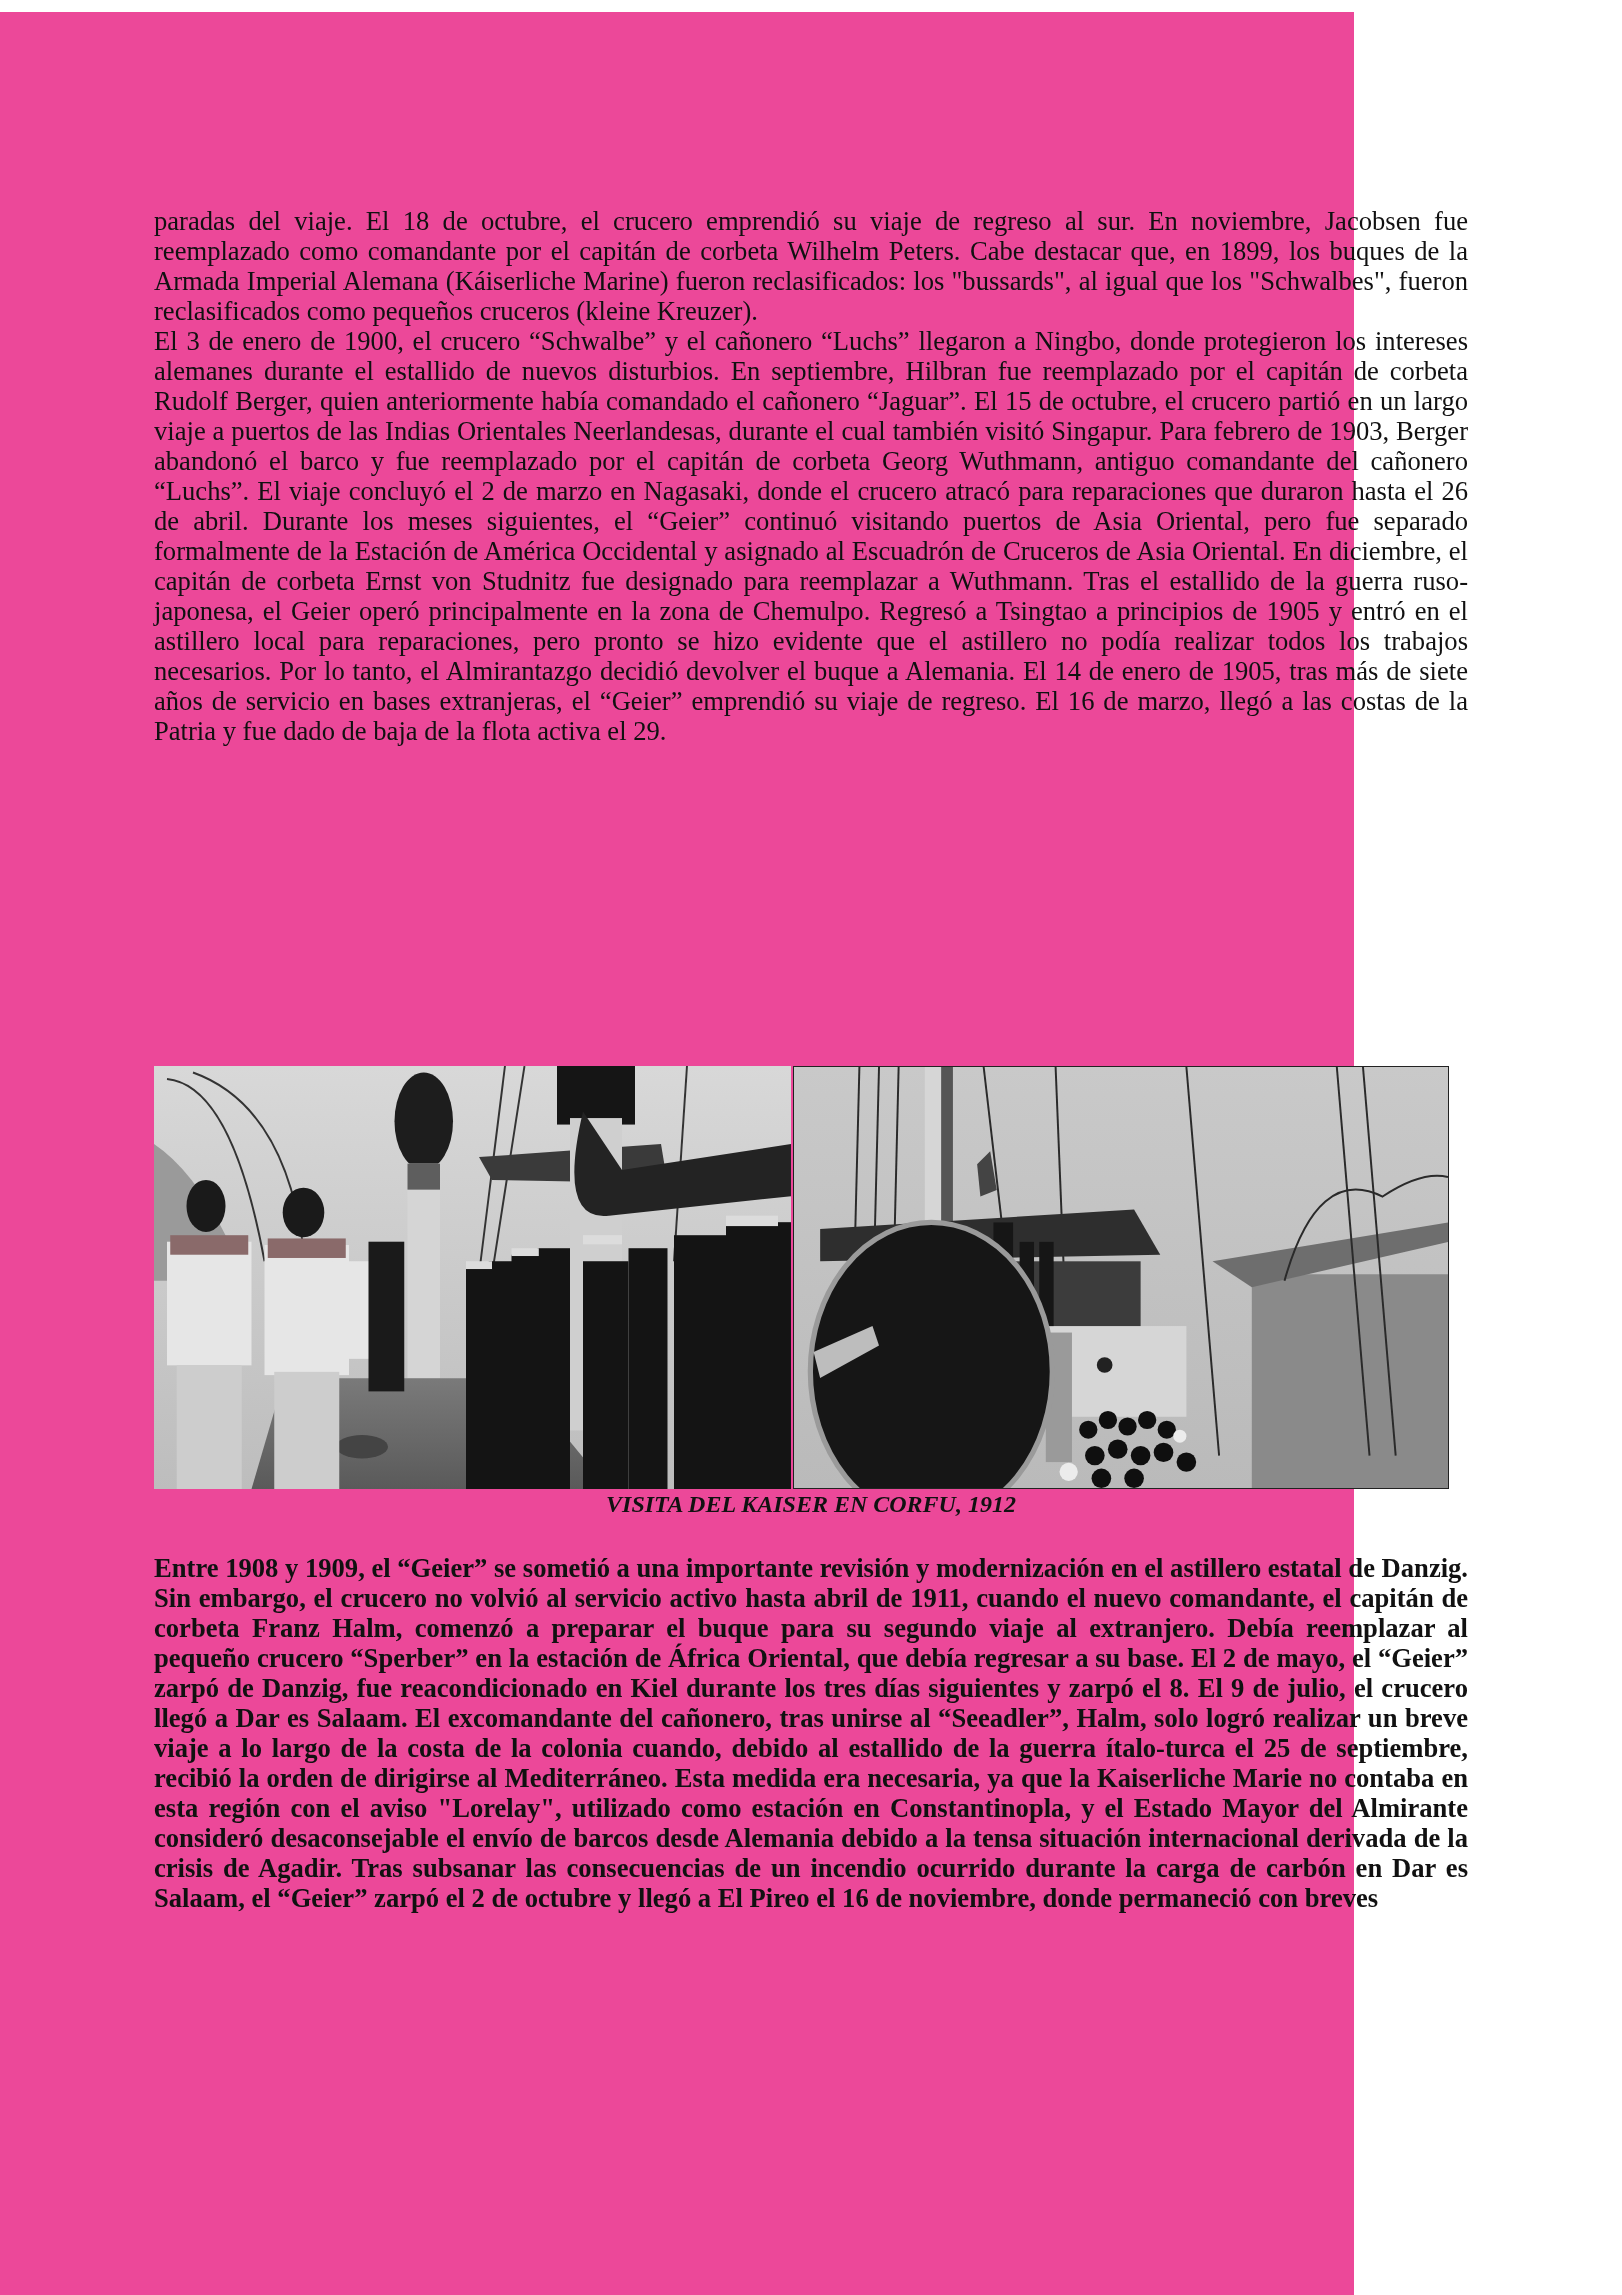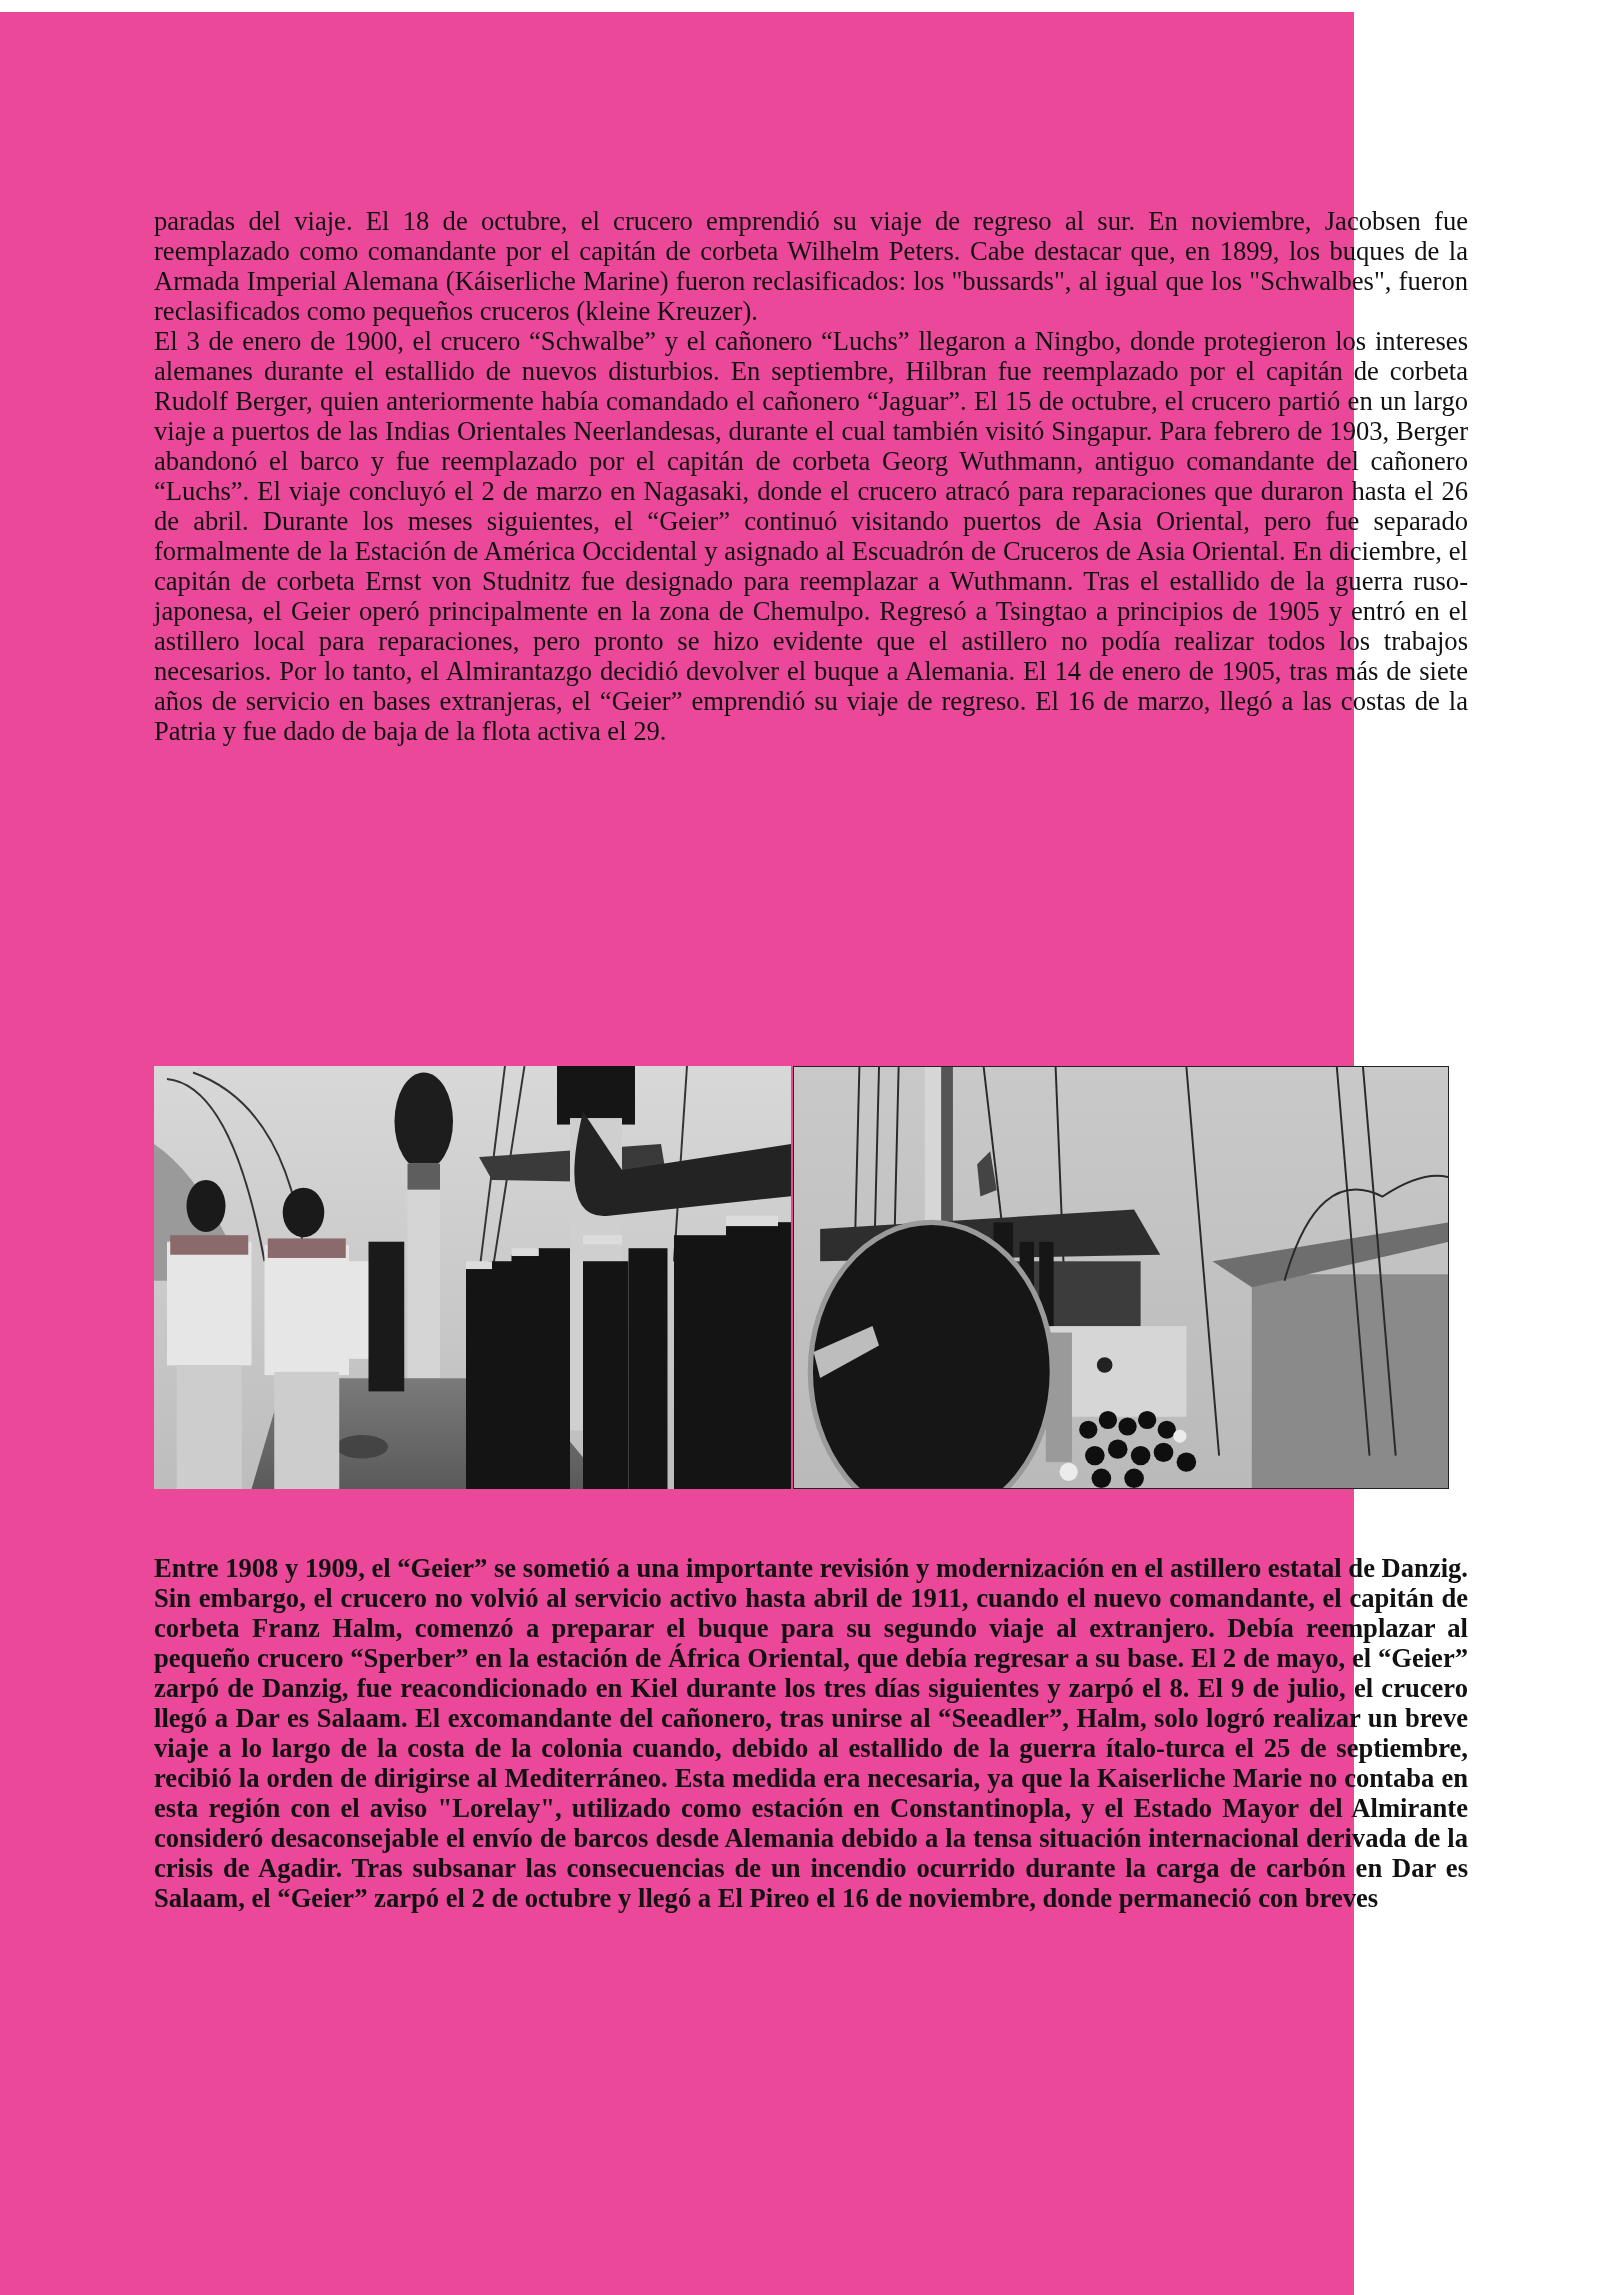--- a/index.html
+++ b/index.html
@@ -169,19 +169,20 @@
           <circle cx="470" cy="635" r="15"></circle>
           <circle cx="520" cy="635" r="15"></circle>
       </g>
       <g fill="#ececec">
           <circle cx="420" cy="625" r="14"></circle>
           <circle cx="590" cy="570" r="10"></circle>
         </g>
     </svg>
   </div>
 
+  <div class="caption">VISITA DEL KAISER EN CORFU, 1912</div>
 
   <div class="para" id="p2">
     <p style="margin:0">Entre 1908 y 1909, el “Geier” se sometió a una importante revisión y modernización en el astillero estatal de Danzig. Sin embargo, el crucero no volvió al servicio activo hasta abril de 1911, cuando el nuevo comandante, el capitán de corbeta Franz Halm, comenzó a preparar el buque para su segundo viaje al extranjero. Debía reemplazar al pequeño crucero “Sperber” en la estación de África Oriental, que debía regresar a su base. El 2 de mayo, el “Geier” zarpó de Danzig, fue reacondicionado en Kiel durante los tres días siguientes y zarpó el 8. El 9 de julio, el crucero llegó a Dar es Salaam. El excomandante del cañonero, tras unirse al “Seeadler”, Halm, solo logró realizar un breve viaje a lo largo de la costa de la colonia cuando, debido al estallido de la guerra ítalo-turca el 25 de septiembre, recibió la orden de dirigirse al Mediterráneo. Esta medida era necesaria, ya que la Kaiserliche Marie no contaba en esta región con el aviso "Lorelay", utilizado como estación en Constantinopla, y el Estado Mayor del Almirante consideró desaconsejable el envío de barcos desde Alemania debido a la tensa situación internacional derivada de la crisis de Agadir. Tras subsanar las consecuencias de un incendio ocurrido durante la carga de carbón en Dar es Salaam, el “Geier” zarpó el 2 de octubre y llegó a El Pireo el 16 de noviembre, donde permaneció con breves</p>
   </div>
 
 </div>
 
 
 </body></html>

